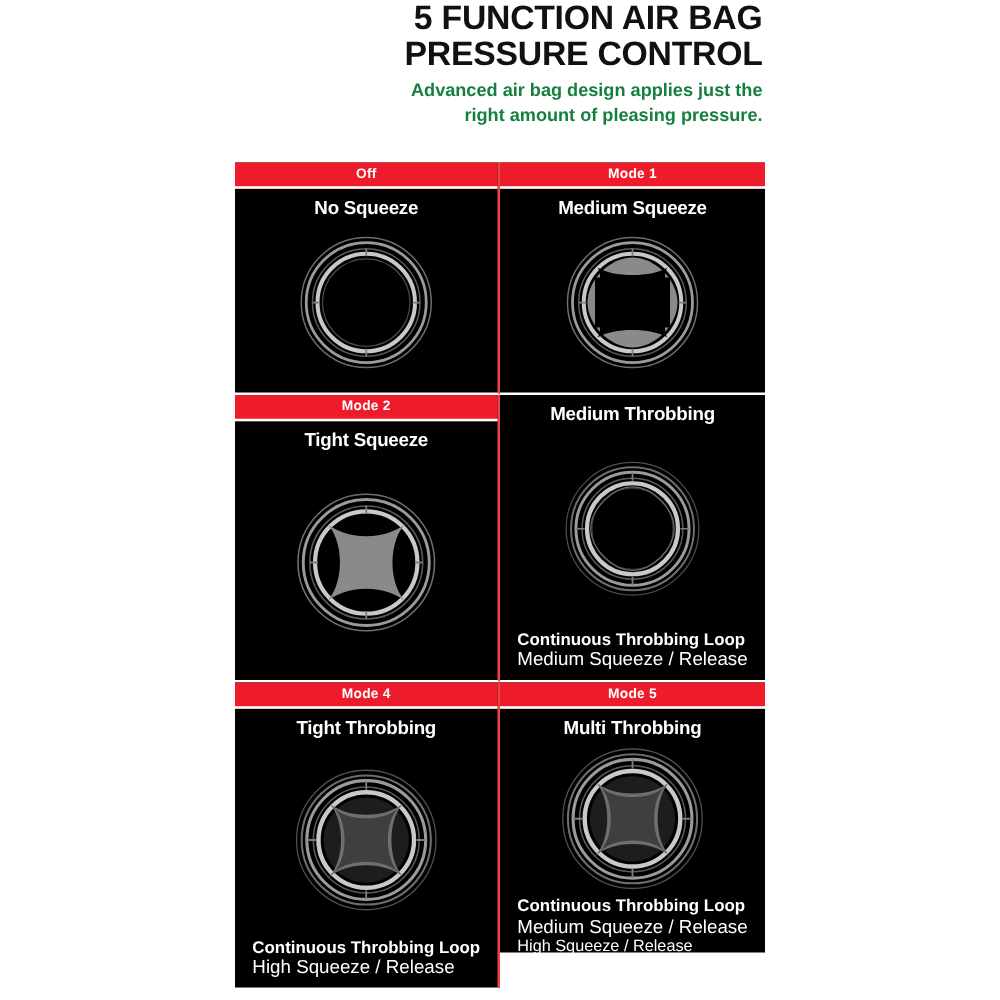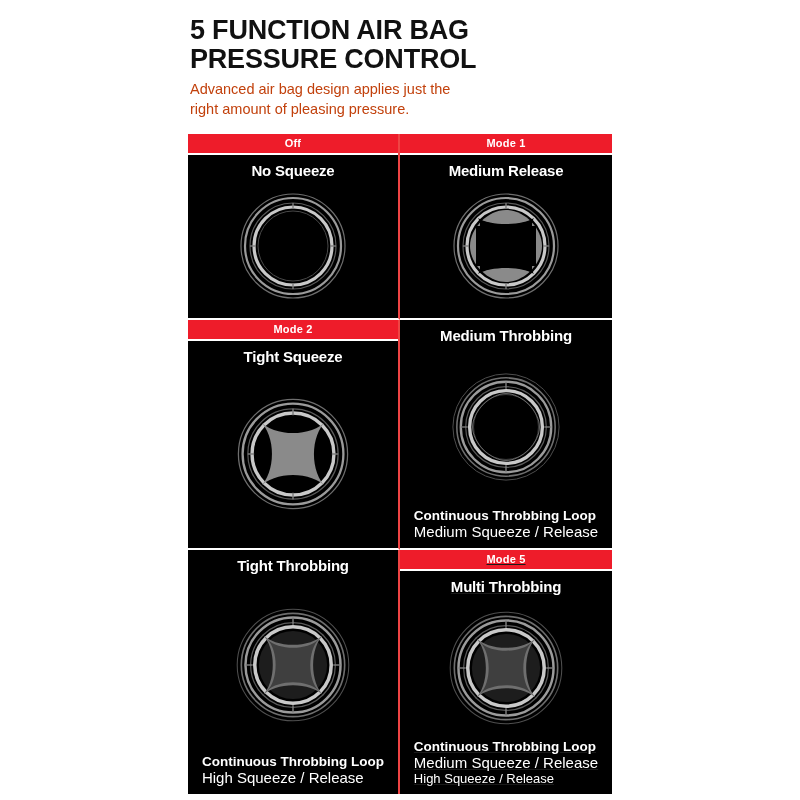--- a/index.html
+++ b/index.html
@@ -17,38 +17,38 @@
   .page {
     width: 800px;
     height: 800px;
     position: relative;
     display: flex;
     flex-direction: column;
     align-items: center;
   }
   .header {
     width: 420px;
-    text-align: left;
-    padding-top: 16px;
+    text-align: right;
+    padding-top: 0;
   }
   .title {
     font-size: 27px;
     font-weight: bold;
     line-height: 1.08;
     letter-spacing: -0.2px;
     color: #111111;
     margin: 0;
     text-transform: uppercase;
   }
   .subtitle {
     font-size: 14.5px;
     line-height: 1.35;
-    color: #c2410c;
-    margin: 6px 0 4px 0;
-    font-weight: 400;
+    color: #15803d;
+    margin: 6px 0 16px 0;
+    font-weight: 700;
   }
   .grid {
     width: 424px;
     margin-top: 11px;
     display: grid;
     grid-template-columns: 1fr 1fr;
     gap: 0;
     background: #ffffff;
   }
   .cell {
@@ -153,21 +153,21 @@
               <line x1="97" y1="60" x2="103" y2="60"></line>
             </g>
           </svg>
         </div>
       </div>
     </div>
 
     <div class="cell col2" style="height:186px;">
       <div class="mode-bar">Mode 1</div>
       <div class="cell-body">
-        <div class="cell-title">Medium Release</div>
+        <div class="cell-title">Medium Squeeze</div>
         <div class="ring-wrap">
           <svg width="120" height="120" viewBox="0 0 120 120">
             <circle cx="60" cy="60" r="52" fill="none" stroke="#6e6e6e" stroke-width="1.2"></circle>
             <circle cx="60" cy="60" r="48" fill="none" stroke="#9b9b9b" stroke-width="2.2"></circle>
             <circle cx="60" cy="60" r="43" fill="none" stroke="#5a5a5a" stroke-width="1.2"></circle>
             <circle cx="60" cy="60" r="39" fill="none" stroke="#c9c9c9" stroke-width="3.2"></circle>
             <path d="M60 24 C78 24 96 42 96 60 C96 78 78 96 60 96 C42 96 24 78 24 60 C24 42 42 24 60 24 Z" fill="#8a8a8a"></path>
             <path d="M32 32 C44 40 76 40 88 32 C80 44 80 76 88 88 C76 80 44 80 32 88 C40 76 40 44 32 32 Z" fill="#000000"></path>
             <rect x="30" y="40" width="60" height="40" fill="#000000"></rect>
             <path d="M34 34 Q60 44 86 34 L86 86 Q60 76 34 86 Z" fill="#000000"></path>
@@ -226,20 +226,21 @@
           </svg>
         </div>
         <div class="caption">
           <span class="c1">Continuous Throbbing Loop</span>
           <span class="c2">Medium Squeeze / Release</span>
         </div>
       </div>
     </div>
 
     <div class="cell row-last" style="height:244px;">
+      <div class="mode-bar">Mode 4</div>
       <div class="cell-body">
         <div class="cell-title">Tight Throbbing</div>
         <div class="ring-wrap">
           <svg width="124" height="124" viewBox="0 0 120 120">
             <circle cx="60" cy="60" r="54" fill="none" stroke="#4f4f4f" stroke-width="1"></circle>
             <circle cx="60" cy="60" r="50" fill="none" stroke="#6e6e6e" stroke-width="1.6"></circle>
             <circle cx="60" cy="60" r="46" fill="none" stroke="#9b9b9b" stroke-width="2.4"></circle>
             <circle cx="60" cy="60" r="41" fill="none" stroke="#5a5a5a" stroke-width="1.2"></circle>
             <circle cx="60" cy="60" r="37" fill="none" stroke="#c9c9c9" stroke-width="3.4"></circle>
             <circle cx="60" cy="60" r="33" fill="#1d1d1d"></circle>
@@ -253,21 +254,21 @@
             </g>
           </svg>
         </div>
         <div class="caption">
           <span class="c1">Continuous Throbbing Loop</span>
           <span class="c2">High Squeeze / Release</span>
         </div>
       </div>
     </div>
 
-    <div class="cell col2 row-last" style="height:244px;text-decoration:underline;">
+    <div class="cell col2 row-last" style="height:216px;">
       <div class="mode-bar">Mode 5</div>
       <div class="cell-body">
         <div class="cell-title">Multi Throbbing</div>
         <div class="ring-wrap">
           <svg width="124" height="124" viewBox="0 0 120 120">
             <circle cx="60" cy="60" r="54" fill="none" stroke="#4f4f4f" stroke-width="1"></circle>
             <circle cx="60" cy="60" r="50" fill="none" stroke="#6e6e6e" stroke-width="1.6"></circle>
             <circle cx="60" cy="60" r="46" fill="none" stroke="#9b9b9b" stroke-width="2.4"></circle>
             <circle cx="60" cy="60" r="41" fill="none" stroke="#5a5a5a" stroke-width="1.2"></circle>
             <circle cx="60" cy="60" r="37" fill="none" stroke="#c9c9c9" stroke-width="3.4"></circle>

